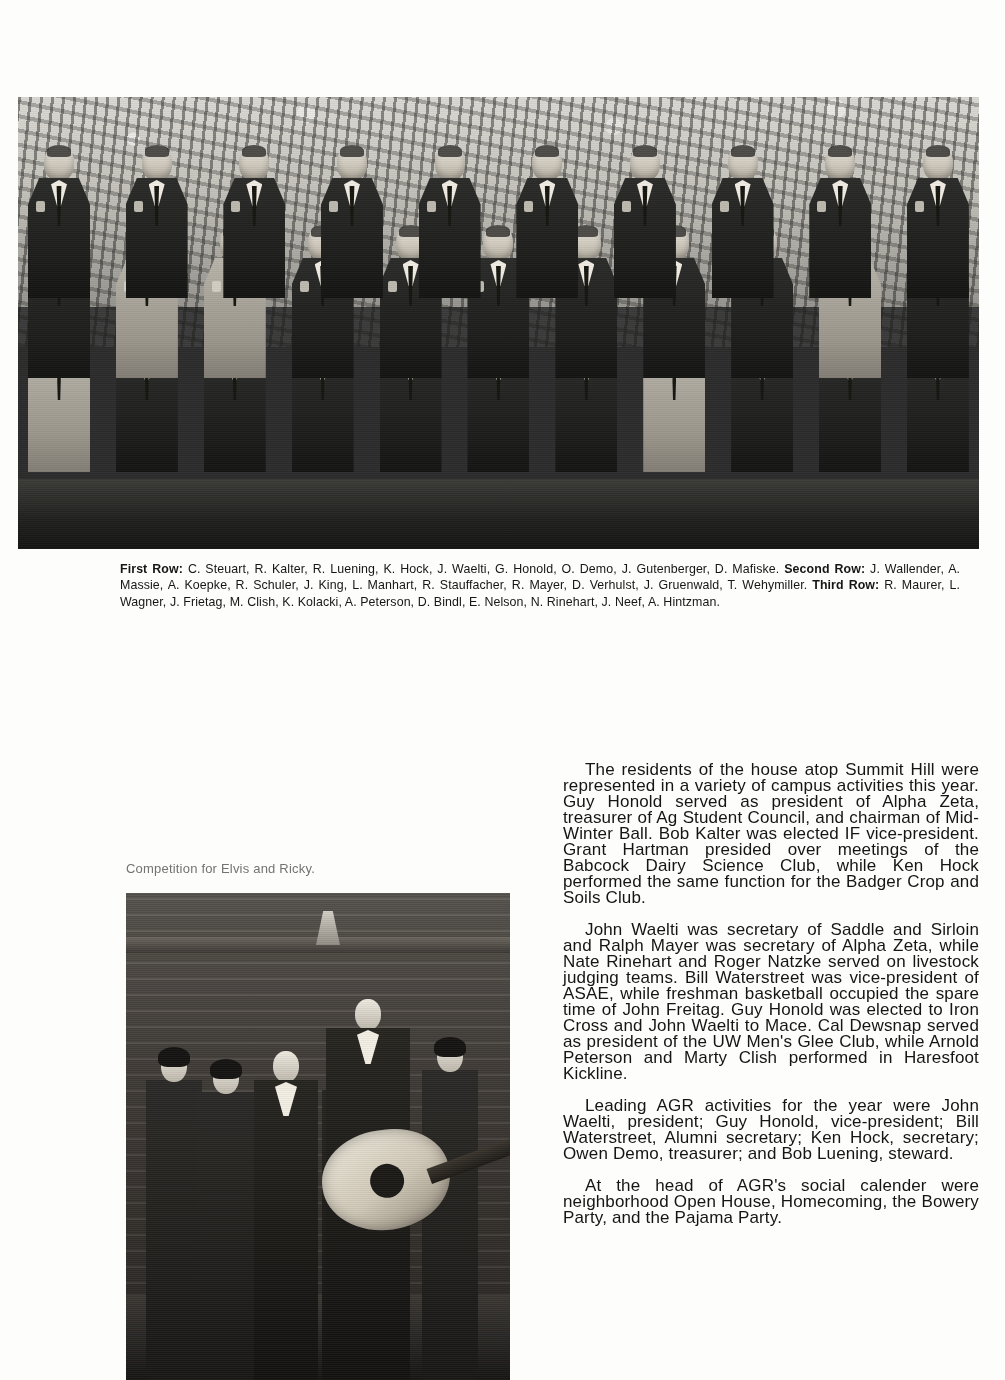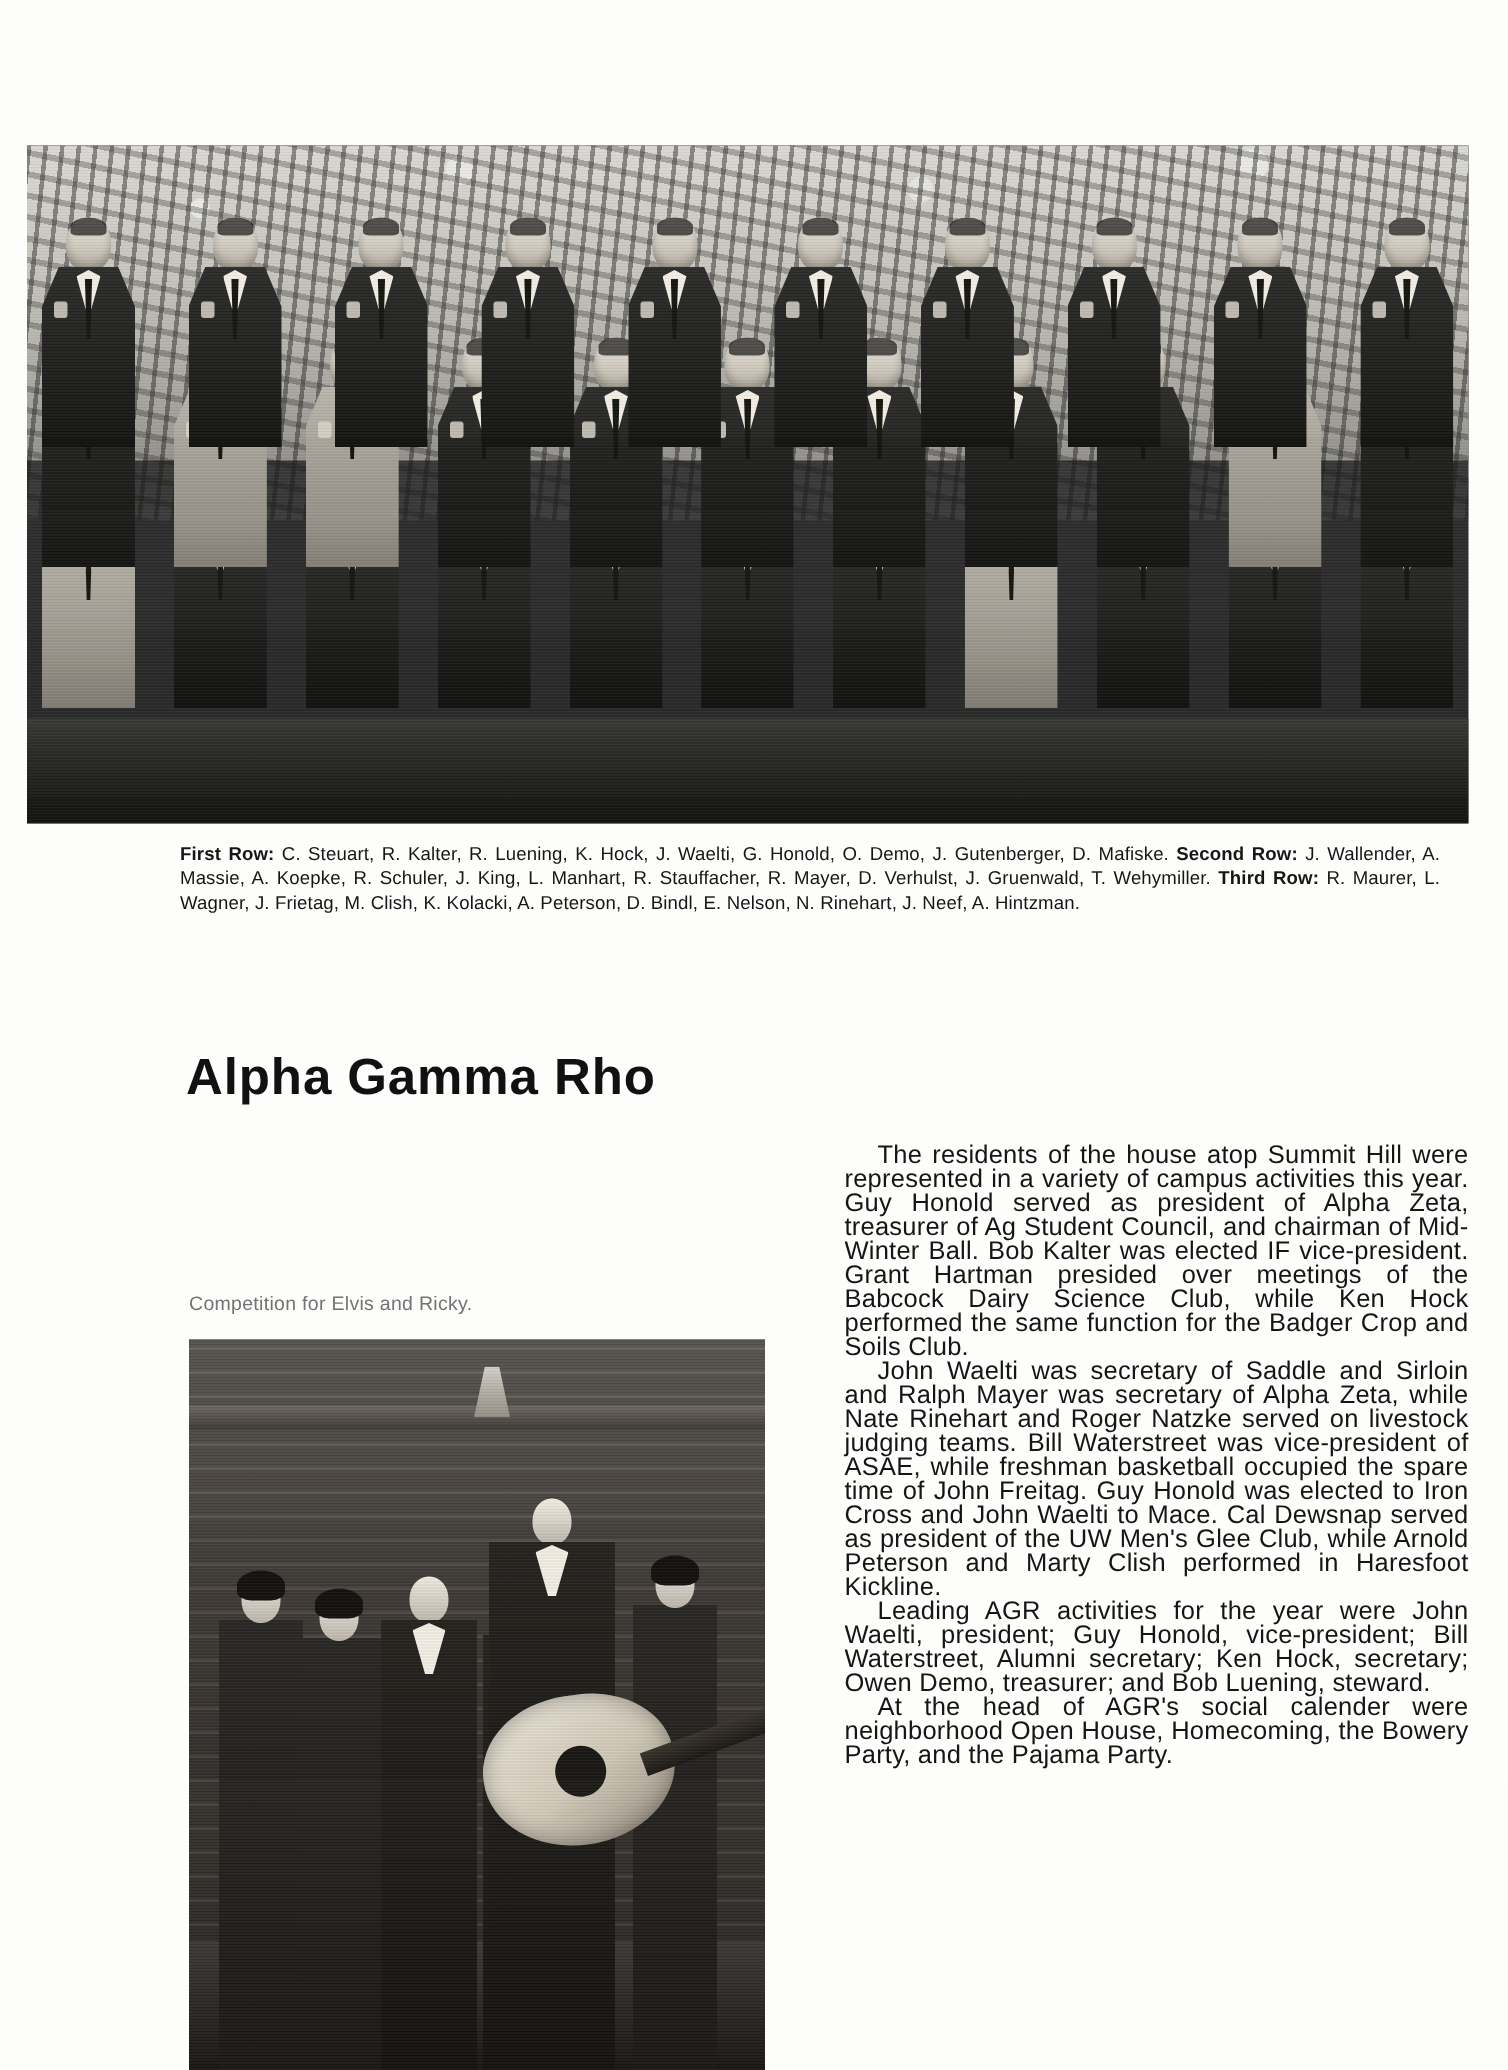--- a/index.html
+++ b/index.html
@@ -228,21 +228,21 @@
     left: 563px;
     top: 762px;
     width: 416px;
     font-size: 17px;
     line-height: 16px;
     color: #151515;
     text-align: justify;
     letter-spacing: 0.15px;
   }
   .body-col p { margin: 0; text-indent: 22px; }
-  .body-col p + p { margin-top: 0; }
+  .body-col p + p { margin-top: 16px; }
 </style>
 </head>
 <body>
 
 <div class="page">
 
   <div class="group-photo">
     <div class="gp-sky"></div>
     <div class="gp-trees"></div>
     <div class="gp-ground"></div>
@@ -412,21 +412,20 @@
 
   <div class="caption">
     <b>First Row:</b>
     <span>C. Steuart, R. Kalter, R. Luening, K. Hock, J. Waelti, G. Honold, O. Demo, J. Gutenberger, D. Mafiske.</span>
     <b>Second Row:</b>
     <span>J. Wallender, A. Massie, A. Koepke, R. Schuler, J. King, L. Manhart, R. Stauffacher, R. Mayer, D. Verhulst, J. Gruenwald, T. Wehymiller.</span>
     <b>Third Row:</b>
     <span>R. Maurer, L. Wagner, J. Frietag, M. Clish, K. Kolacki, A. Peterson, D. Bindl, E. Nelson, N. Rinehart, J. Neef, A. Hintzman.</span>
   </div>
 
-  <h1 class="headline">Alpha Gamma Rho</h1>
 
   <div class="photo-caption">Competition for Elvis and Ricky.</div>
 
   <div class="band-photo">
     <div class="bp-wall"></div>
     <div class="bp-beam"></div>
     <div class="bp-lamp"></div>
     <div class="bp-floor"></div>
 
     <div class="figure" style="left:20px;">

